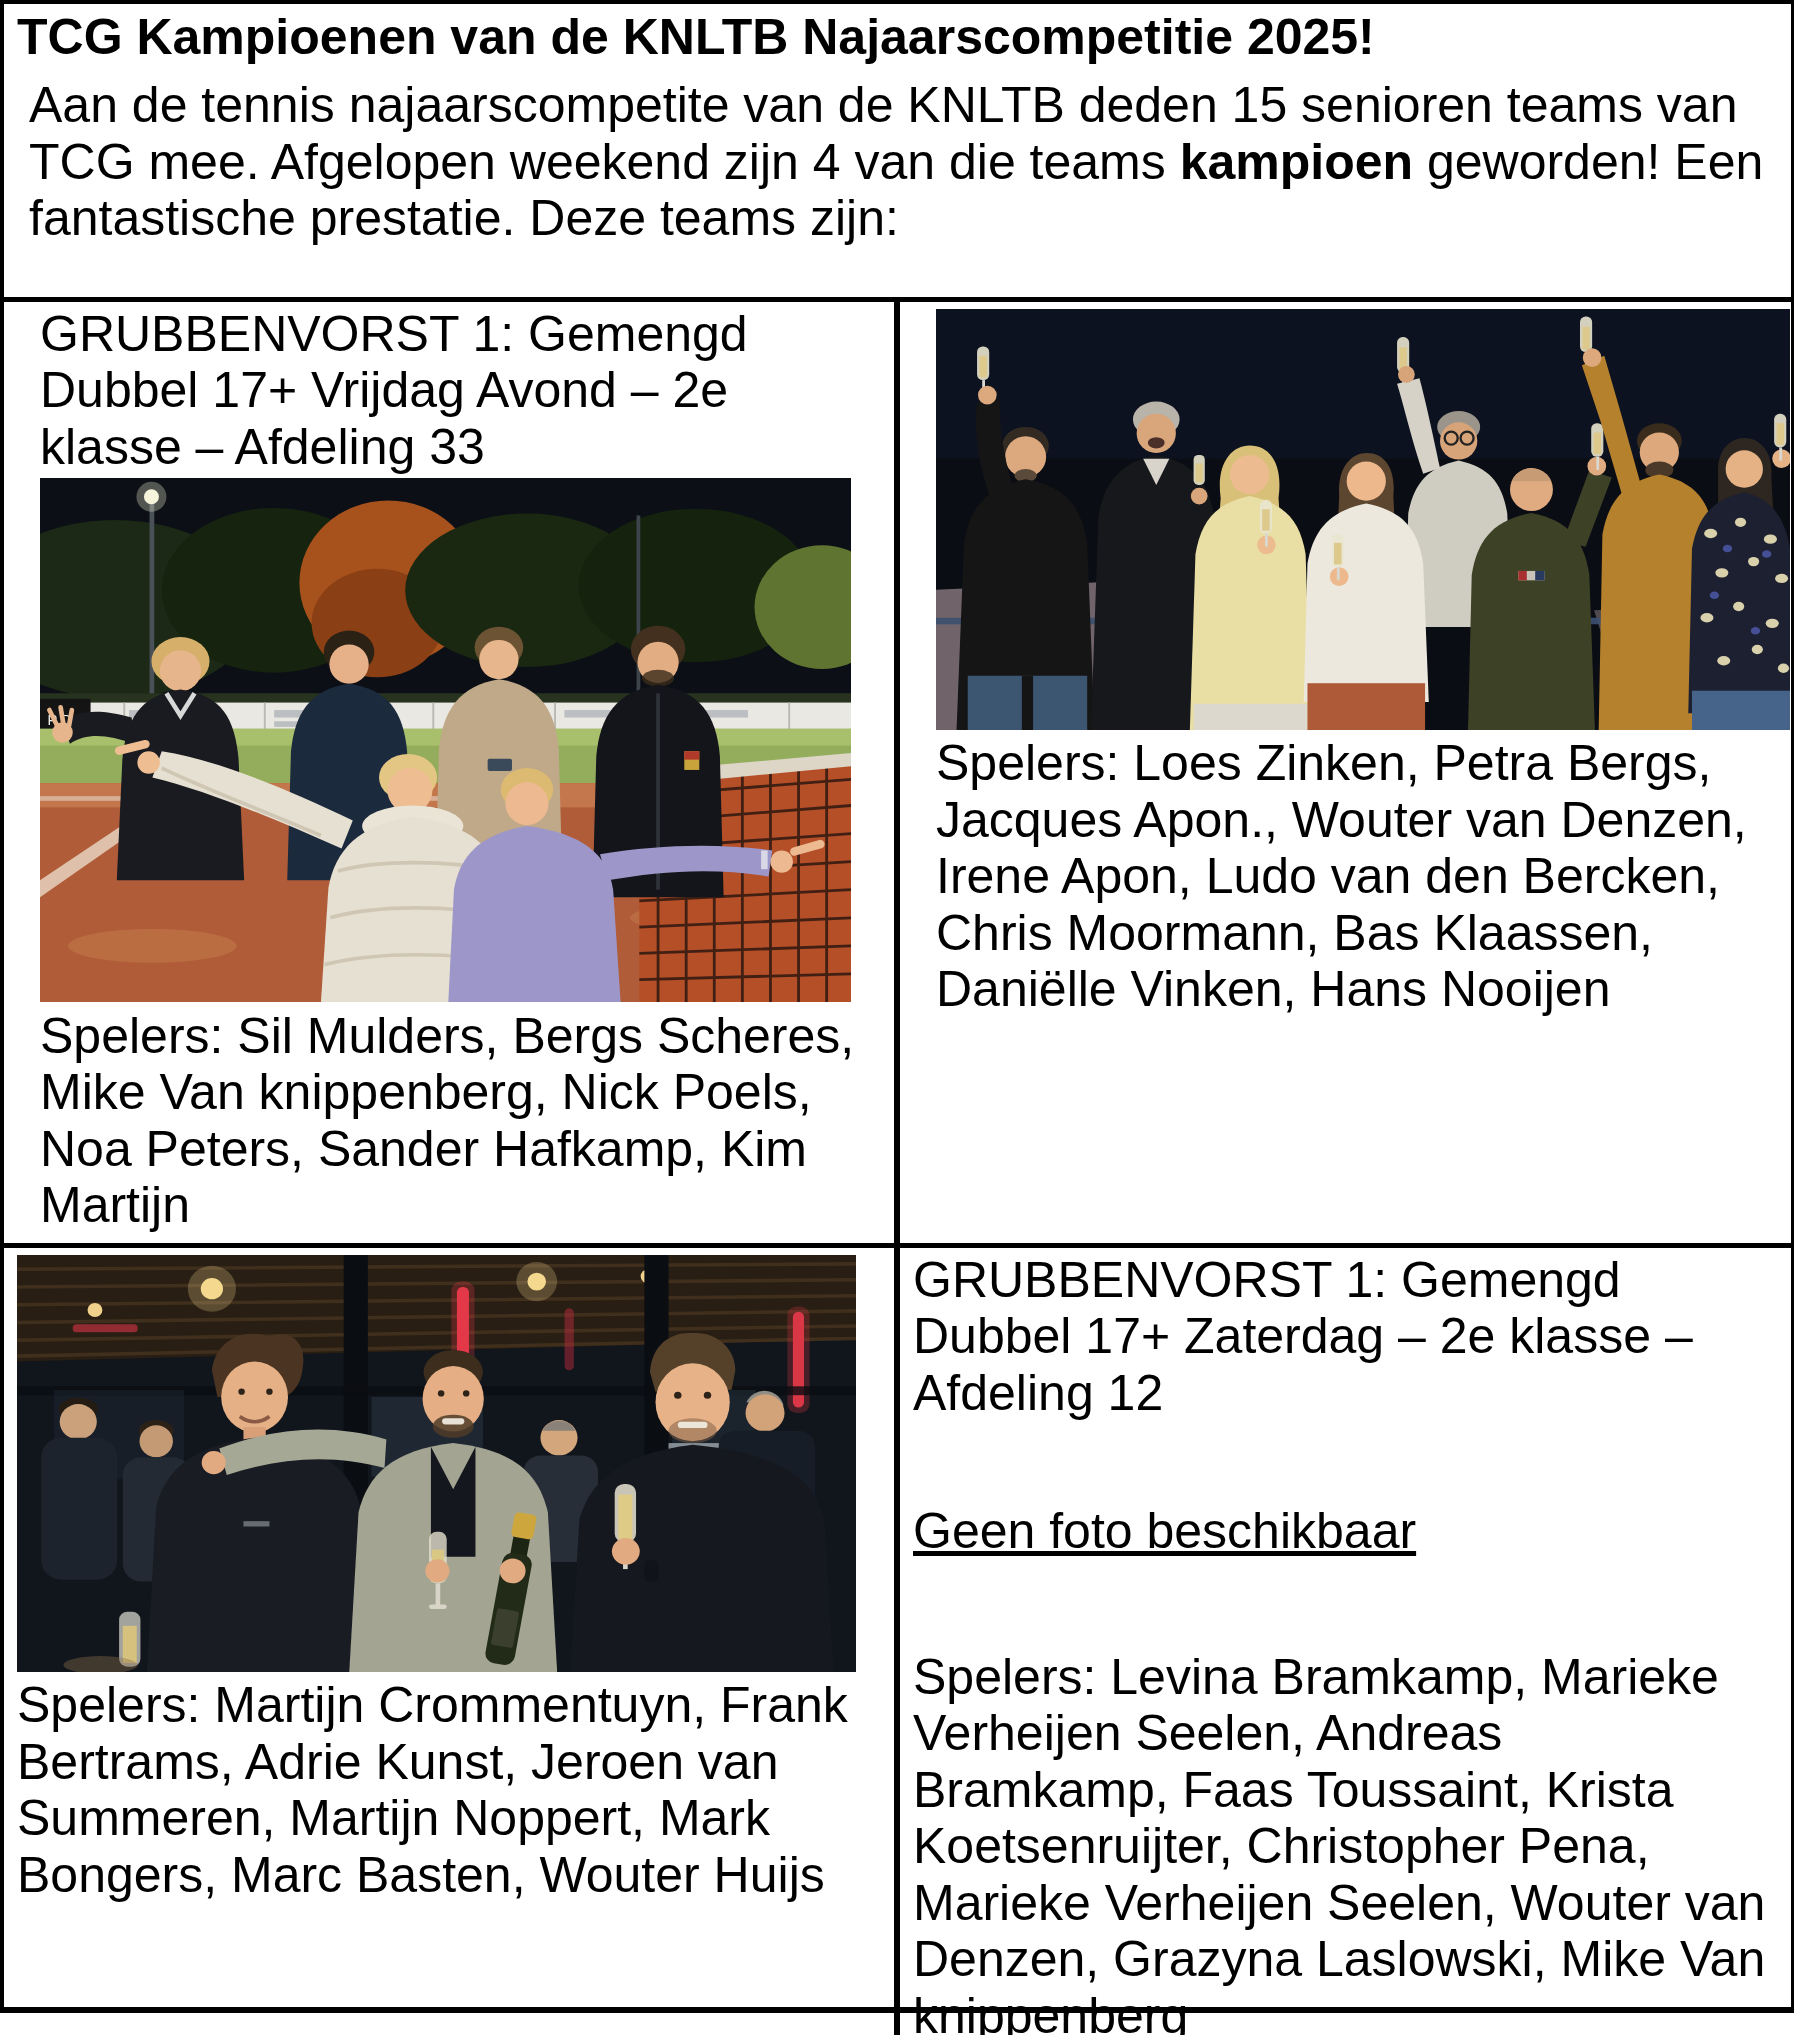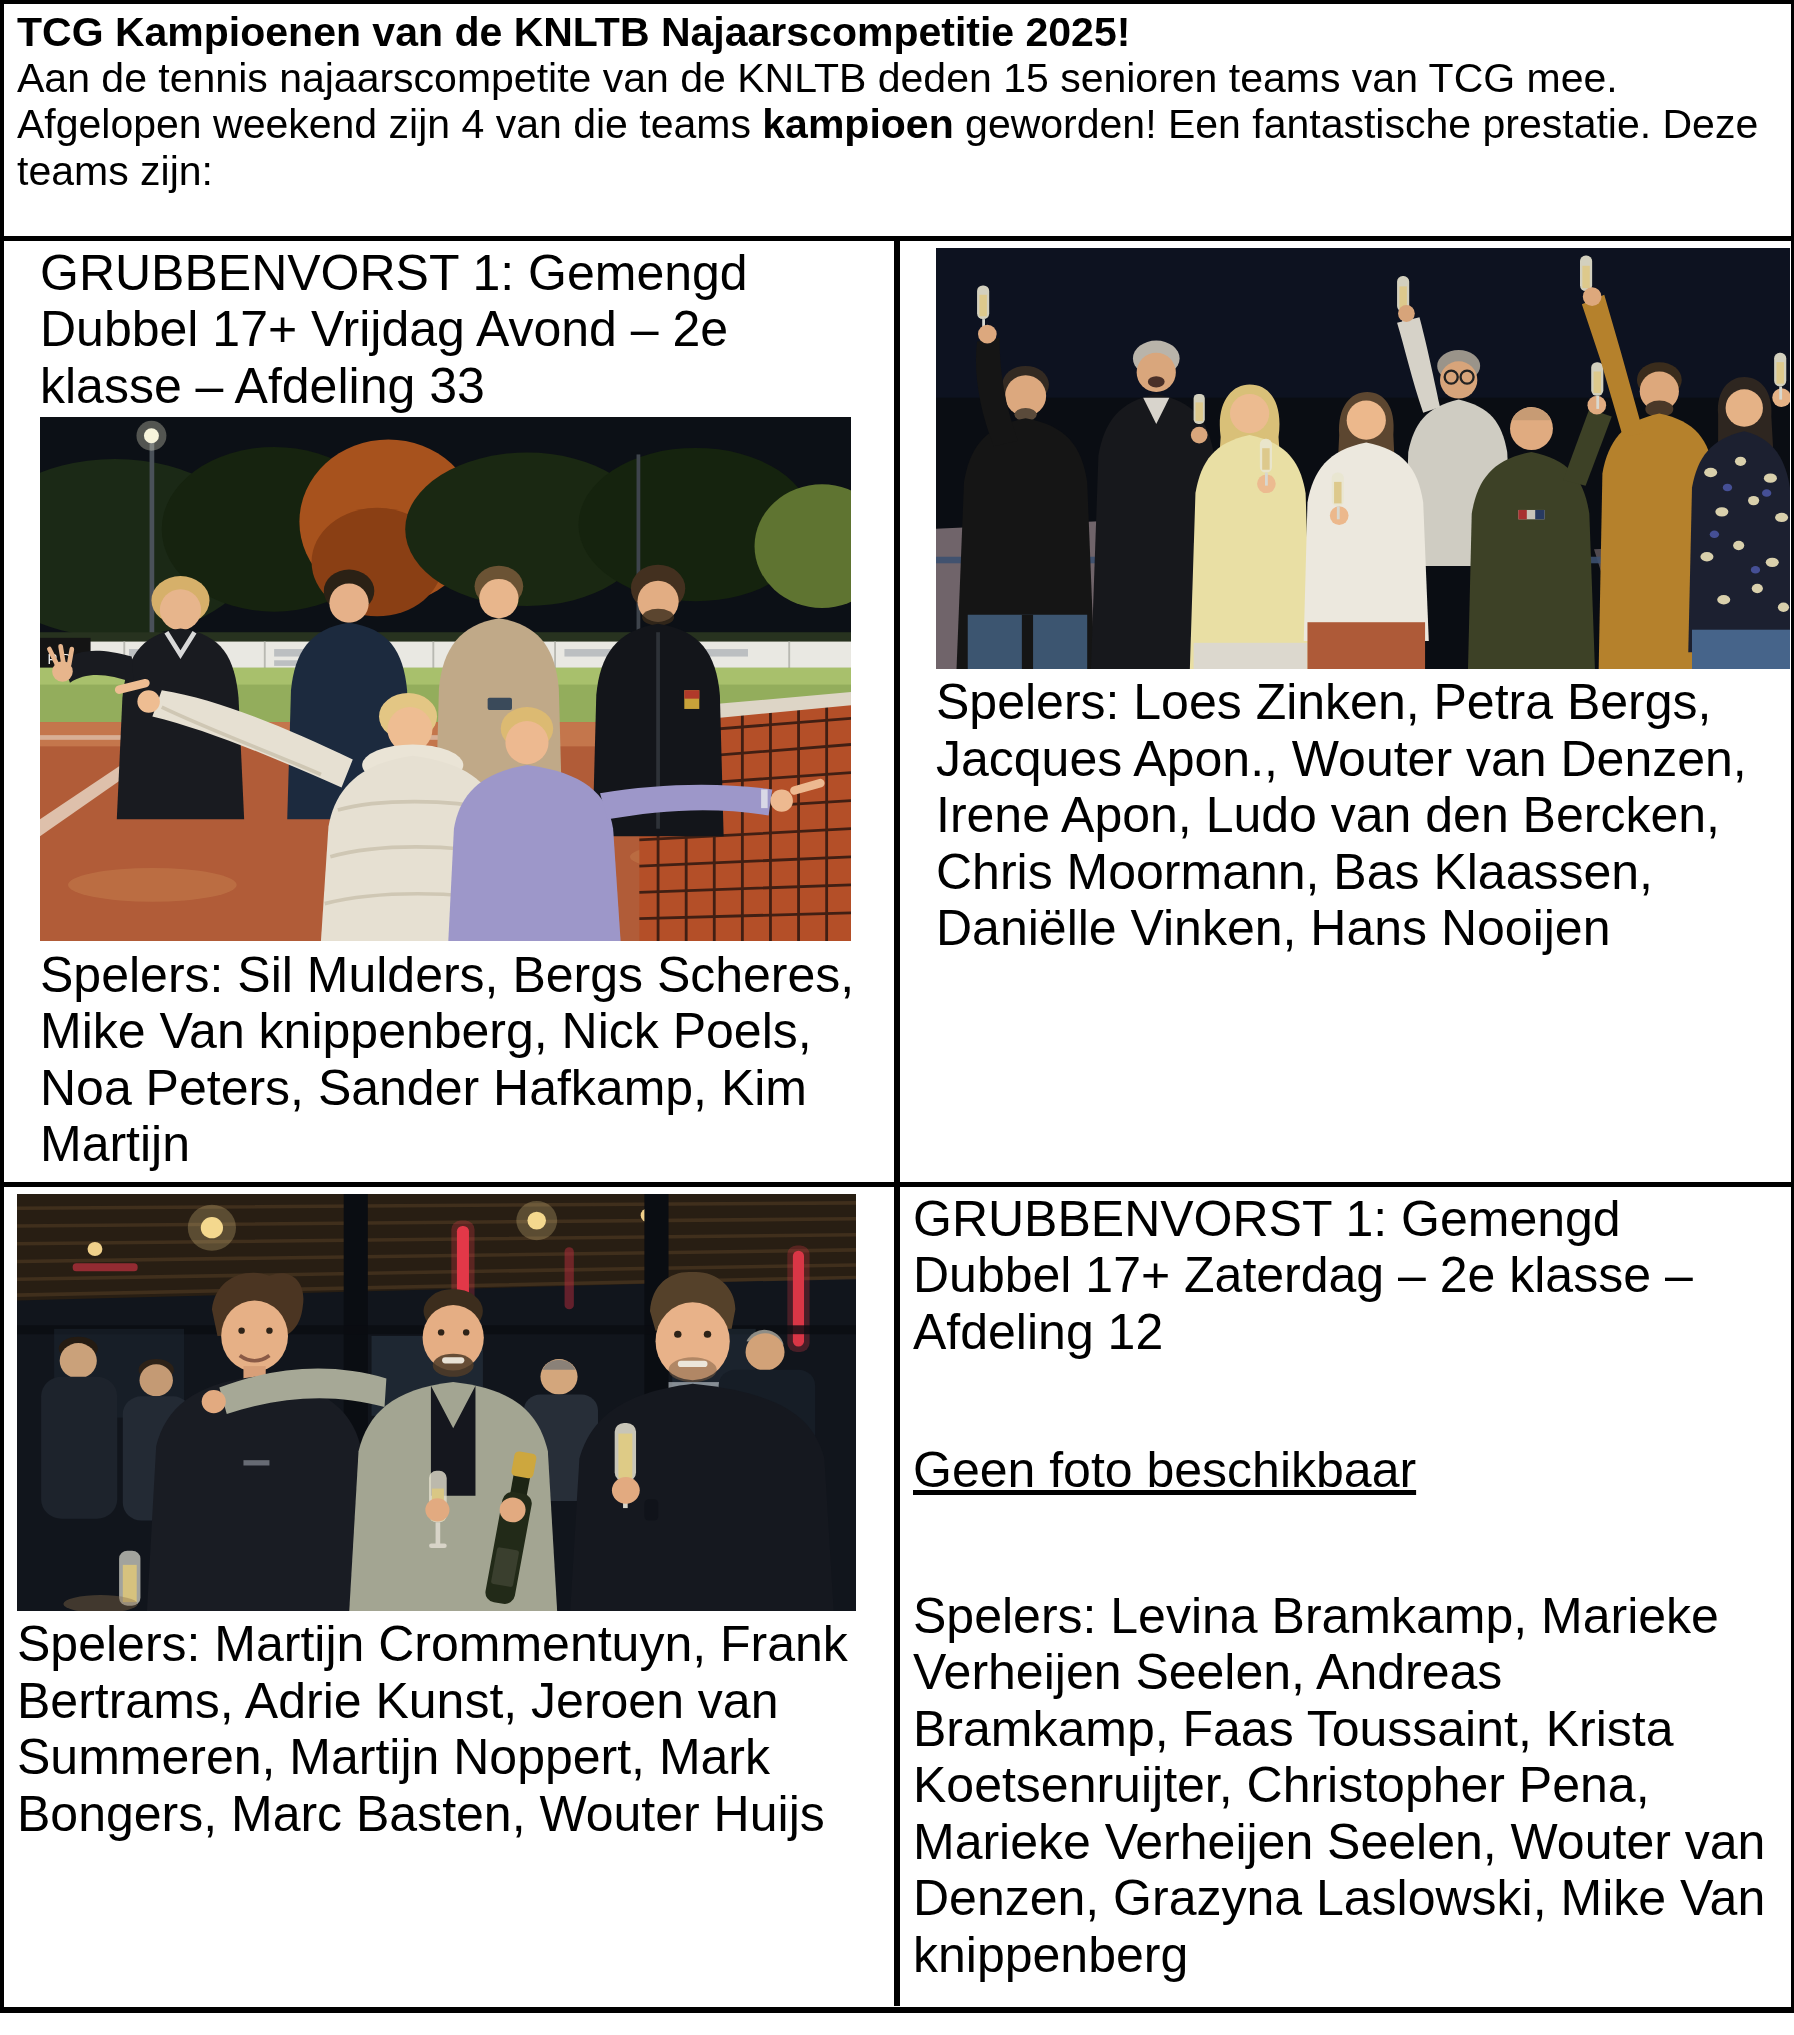--- a/index.html
+++ b/index.html
@@ -1,21 +1,21 @@
 <!DOCTYPE html>
 <html style="font-size:7.5px"><head>
 <meta charset="utf-8">
 <style>
   html,body{margin:0;padding:0;background:#ffffff;}
   body{width:1795px;height:2035px;font-family:"Liberation Sans",sans-serif;color:#000;}
   *{box-sizing:border-box;}
   .doc{width:1795px;height:2013px;border:4.7px solid #000;border-bottom-width:6.6px;background:#fff;}
-  .header-cell{height:237px;border-bottom:5.6px solid #000;padding:4.7px 14px 0 13px;font-size:41px;line-height:1.13;}
+  .header-cell{height:298px;border-bottom:5.6px solid #000;padding:4.7px 14px 0 13px;font-size:50px;line-height:1.13;}
   .header-title{font-weight:bold;margin:0;}
-  .header-intro{margin:0;}
+  .header-intro{margin:12px;}
   .grid{display:grid;grid-template-columns:896px 1fr;grid-template-rows:946px 1fr;height:1765px;}
   .cell{padding:3.8px 23px 0 13px;font-size:50px;line-height:1.13;overflow:hidden;}
   .col-l{border-right:6.6px solid #000;}
   .row-1{border-bottom:5.6px solid #000;padding-left:36px;}
   .cell-title{margin:0;white-space:pre-wrap;}
   .players{margin:5.6px 0 0 0;}
   .photo{margin-top:2.8px;line-height:0;}
   .photo svg{display:block;width:100%;height:100%;}
   .photo-1{width:811px;height:524px;}
   .photo-2{width:854px;height:421px;}

